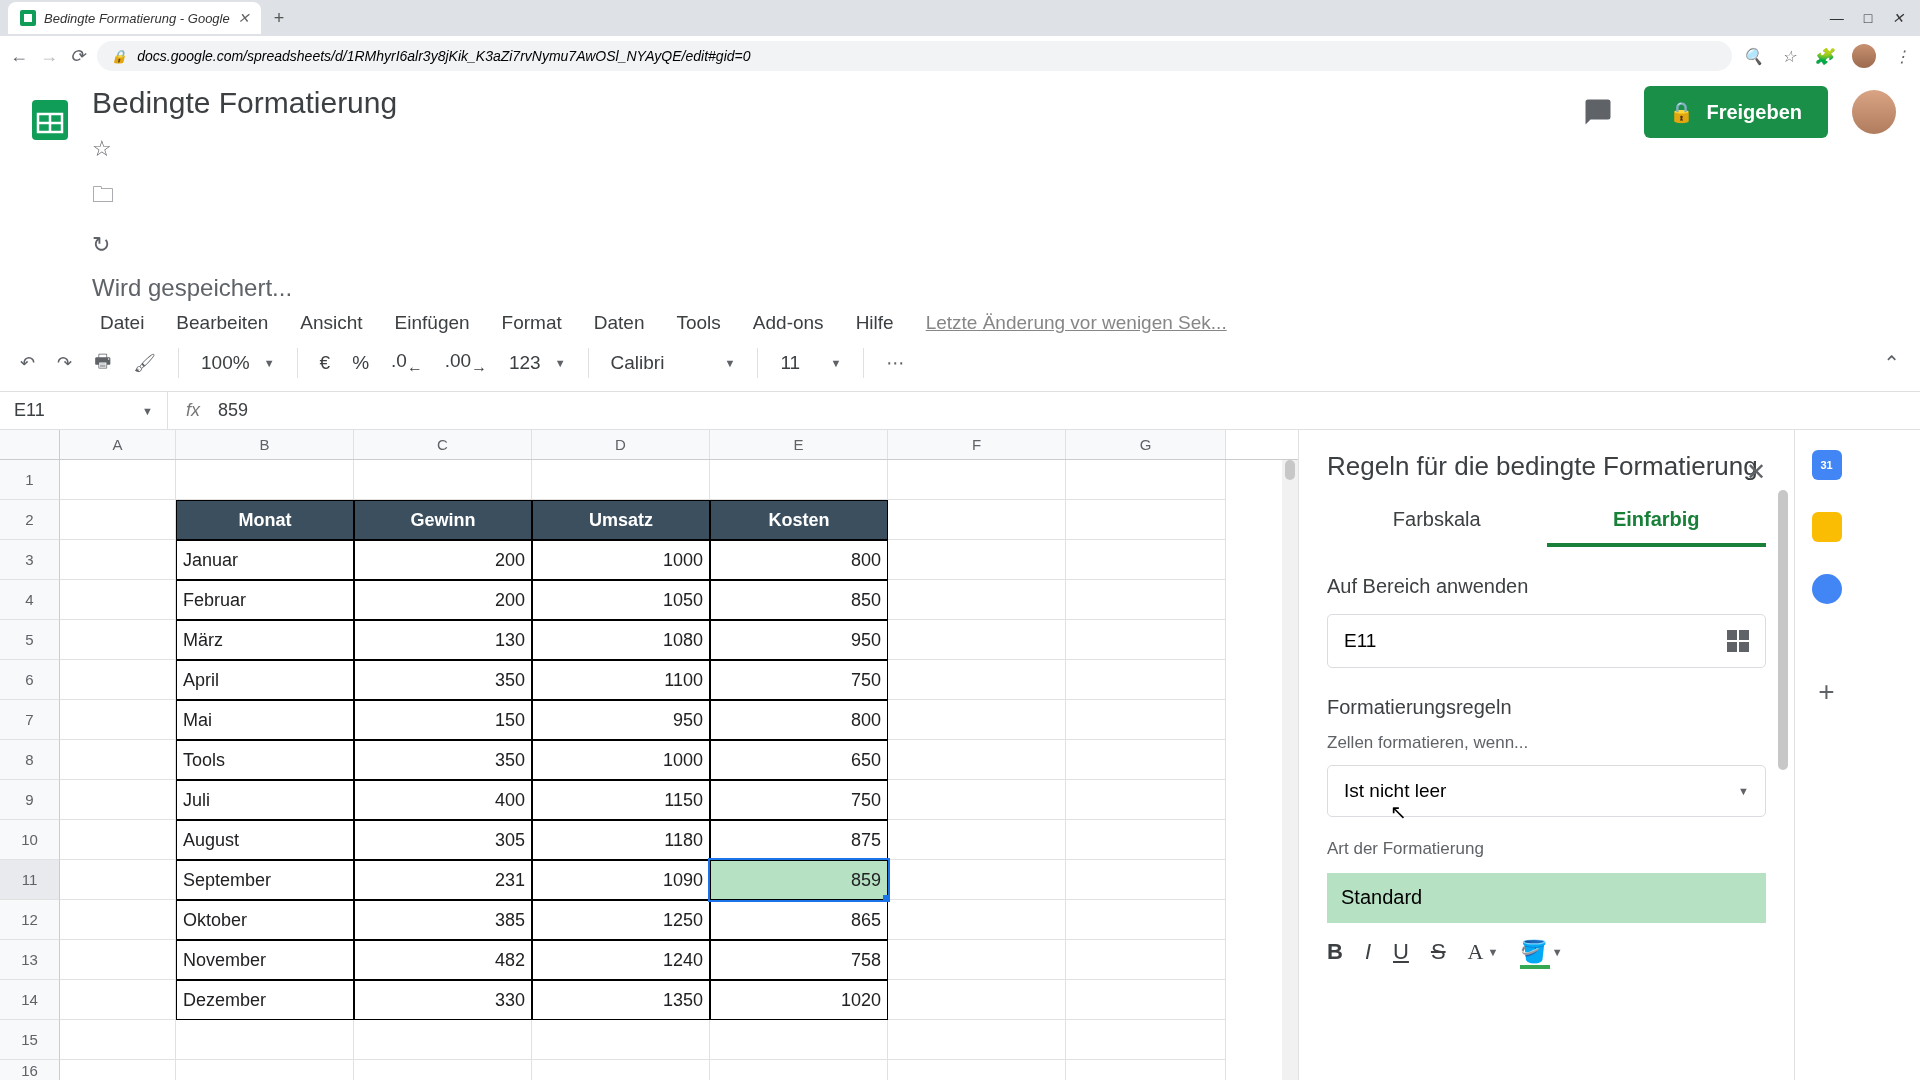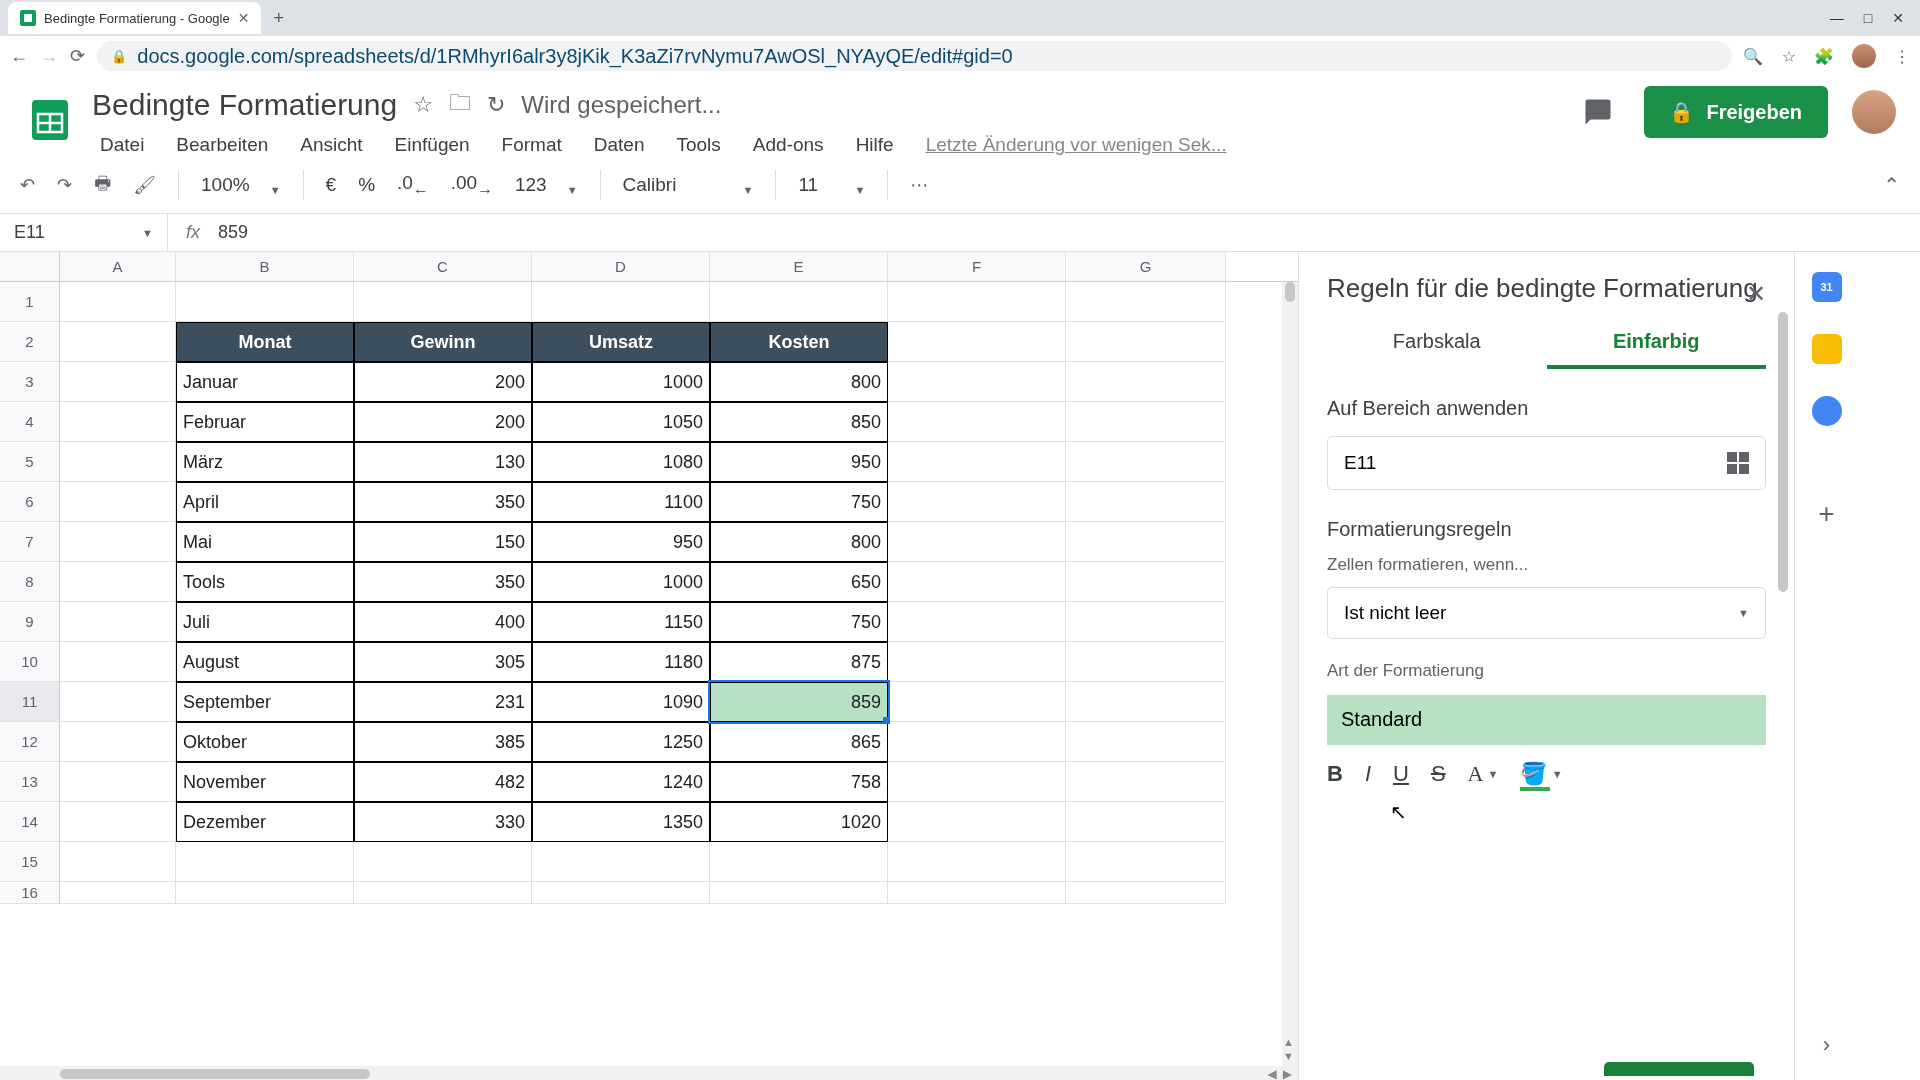--- a/index.html
+++ b/index.html
@@ -1,60 +1,60 @@
 <!DOCTYPE html>
 <html><head>
 <meta charset="utf-8">
 <style>
   * { box-sizing: border-box; margin: 0; padding: 0; font-family: Arial, sans-serif; }
   body { background: #fff; overflow: hidden; width: 1920px; height: 1080px; }
 
   
-  .browser-chrome { background: #dee1e6; height: 76px; }
+  .browser-chrome { background: #dee1e6; height: 76px; font-style: italic; }
   .tab-bar { display: flex; align-items: center; height: 36px; background: #dee1e6; padding-left: 8px; }
   .tab { display: flex; align-items: center; background: #fff; height: 32px; padding: 0 12px; border-radius: 8px 8px 0 0; gap: 8px; min-width: 220px; }
   .tab-favicon { width: 16px; height: 16px; background: #0f9d58; border-radius: 2px; display: flex; align-items: center; justify-content: center; }
   .tab-favicon::before { content: ""; display: block; width: 8px; height: 8px; background: #fff; }
   .tab-title { font-size: 13px; color: #333; flex: 1; white-space: nowrap; overflow: hidden; text-overflow: ellipsis; }
   .tab-close { color: #666; font-size: 14px; cursor: pointer; }
   .new-tab { color: #555; margin-left: 12px; font-size: 18px; }
   .window-controls { margin-left: auto; display: flex; gap: 20px; padding-right: 16px; color: #333; font-size: 14px; }
 
   .address-bar { display: flex; align-items: center; height: 40px; background: #fff; padding: 0 10px; gap: 12px; }
   .nav-btn { color: #606368; font-size: 18px; }
   .nav-btn.disabled { color: #bbb; }
   .url-box { flex: 1; background: #f1f3f4; border-radius: 18px; height: 30px; display: flex; align-items: center; padding: 0 14px; gap: 10px; }
   .lock-icon { color: #606368; font-size: 13px; }
-  .url-text { font-size: 20px; color: #0c4a6e; }
+  .url-text { font-size: 14px; color: #000000; }
   .addr-icons { display: flex; gap: 18px; color: #5f6368; font-size: 16px; align-items: center; }
   .avatar-sm { width: 24px; height: 24px; border-radius: 50%; background: linear-gradient(#c89070,#9c6a4f); }
 
   
   .doc-header { display: flex; align-items: flex-start; padding: 10px 24px 0 24px; gap: 16px; }
   .doc-logo { width: 52px; height: 68px; display: flex; align-items: center; justify-content: center; }
   .doc-logo svg { width: 48px; height: 48px; }
   .doc-title-block { flex: 1; }
-  .title-row { display: flex; align-items: center; gap: 16px; }
+  .title-row { display: flex; align-items: flex-start; gap: 16px; flex-direction: column; }
   .doc-title { font-size: 30px; color: #3c4043; }
   .title-icon { color: #5f6368; font-size: 22px; }
   .saving { color: #5f6368; font-size: 24px; }
   .menu-row { display: flex; gap: 24px; margin-top: 10px; font-size: 19px; color: #3c4043; }
   .menu-row span { cursor: pointer; margin-left: 8px; }
   .last-edit { color: #868686; text-decoration: underline; }
 
   .header-right { display: flex; align-items: center; gap: 24px; }
   .comments-btn { width: 44px; height: 44px; display: flex; align-items: center; justify-content: center; color: #5f6368; }
   .share-btn { background: #1a8f47; color: #fff; border-radius: 6px; height: 52px; padding: 0 26px; display: flex; align-items: center; gap: 12px; font-size: 20px; font-weight: 600; }
   .profile { width: 44px; height: 44px; border-radius: 50%; background: linear-gradient(#d8a484,#b07c5e); }
 
   
   .toolbar { display: flex; align-items: center; height: 58px; padding: 0 20px; gap: 22px; border-bottom: 1px solid #e0e0e0; color: #5f6368; font-size: 18px; }
   .tb-sep { width: 1px; background: #e0e0e0; height: 30px; }
   .tb-txt { font-size: 19px; color: #3c4043; }
-  .zoom-dd, .font-dd, .size-dd { display: flex; align-items: flex-end; gap: 20px; }
+  .zoom-dd, .font-dd, .size-dd { display: flex; align-items: center; gap: 14px; }
   .chevron-sm { font-size: 11px; color: #5f6368; }
   .collapse-arrow { margin-left: auto; font-size: 20px; }
 
   
   .fx-bar { display: flex; align-items: center; height: 38px; border-bottom: 1px solid #e0e0e0; }
   .name-box { width: 168px; padding: 0 14px; font-size: 18px; color: #3c4043; display: flex; align-items: center; justify-content: space-between; border-right: 1px solid #e0e0e0; height: 100%; }
   .fx { padding: 0 18px; font-size: 18px; color: #777; font-style: italic; }
   .fx-val { font-size: 18px; color: #3c4043; }
 
   

